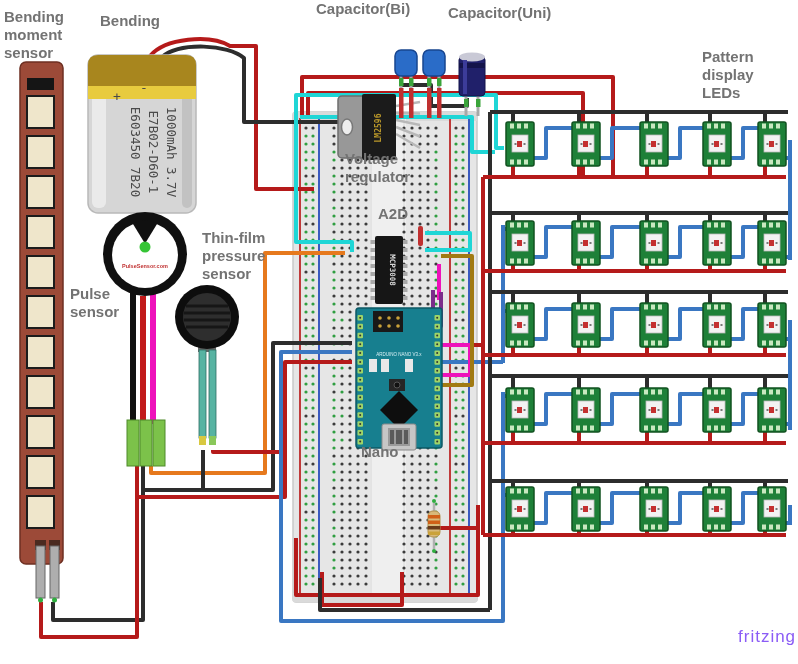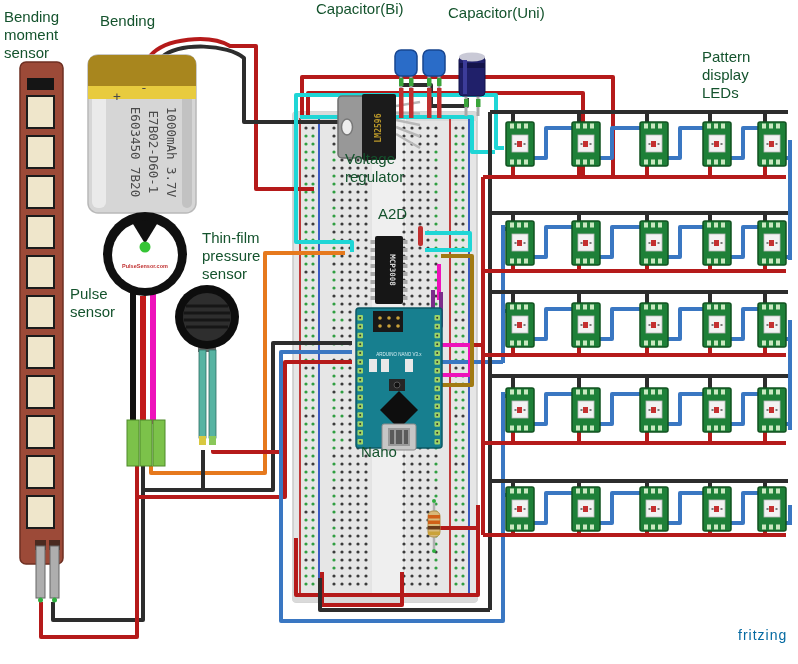--- a/index.html
+++ b/index.html
@@ -1,22 +1,22 @@
 <!DOCTYPE html>
 <html style="--red: #b51a1a; --black: #2d2d2d; --blue: #3a77c2; --cyan: #1fd6d6; --magenta: #ee12bb; --orange: #e6791d; --olive: #a17a12; --purple: #7b2d8b; --pcb_green: #1e8038; --board: #e6e6e6;"><head>
 <meta charset="utf-8">
 <style>
   html,body{margin:0;padding:0;background:#ffffff;}
   .stage{position:relative;width:798px;height:664px;overflow:hidden;background:#ffffff;
          font-family:"Liberation Sans",sans-serif;}
   .stage > svg{position:absolute;left:0;top:0;}
-  .lbl{position:absolute;font-weight:normal;font-size:15px;line-height:1.2;color:#14532d;
+  .lbl{position:absolute;font-weight:bold;font-size:15px;line-height:1.2;color:#737373;
        white-space:pre-line;}
   .lbl-nano{font-size:15px;}
-  .wm{position:absolute;color:#0369a1;font-size:14px;letter-spacing:1px;
+  .wm{position:absolute;color:#8b5cf6;font-size:17px;letter-spacing:1px;
       font-family:"Liberation Sans",sans-serif;}
   .w{fill:none;stroke-width:4;stroke-linejoin:round;stroke-linecap:butt;}
   .r{stroke:var(--red);} .k{stroke:var(--black);} .b{stroke:var(--blue);}
   .c{stroke:var(--cyan);} .m{stroke:var(--magenta);} .o{stroke:var(--orange);}
   .y{stroke:var(--olive);} .v{stroke:var(--purple);}
   .bat-txt{font-family:"DejaVu Sans Mono",monospace;font-size:12.5px;fill:#4a4a4a;}
   .bat-sign{font-family:"DejaVu Sans Mono",monospace;font-size:13px;fill:#4a4a4a;}
   .chip-txt{font-family:"DejaVu Sans Mono",monospace;font-weight:bold;}
   .pulse-txt{font-family:"Liberation Sans",sans-serif;font-size:5.5px;font-weight:bold;fill:#c03030;}
   .nano-txt{font-family:"Liberation Sans",sans-serif;font-size:4.5px;fill:#d7f0f4;}

